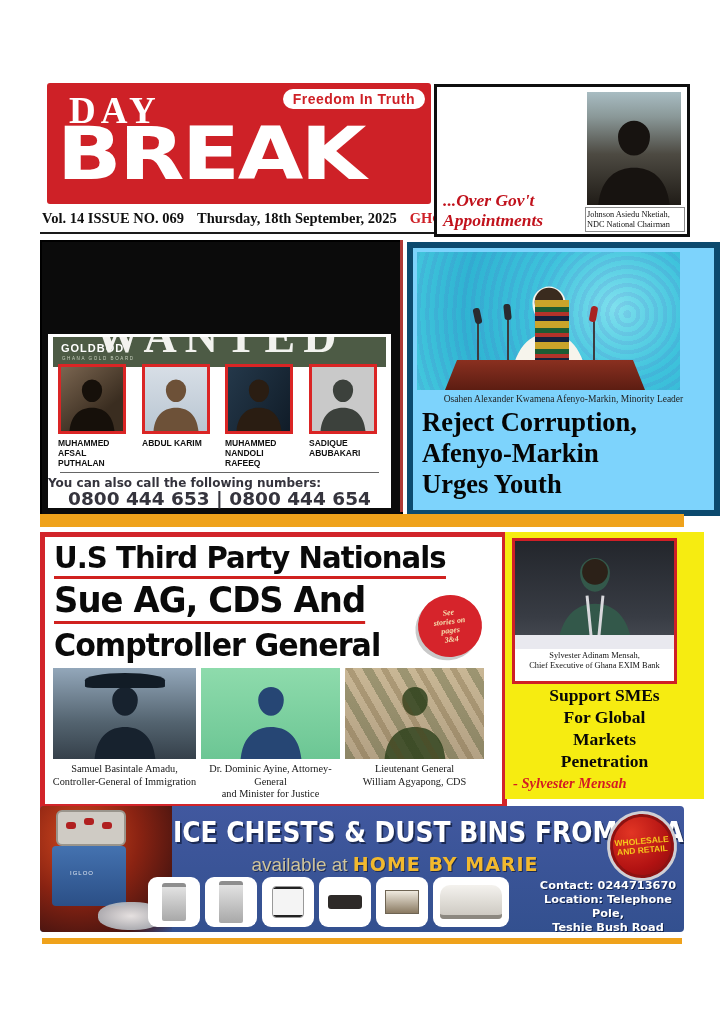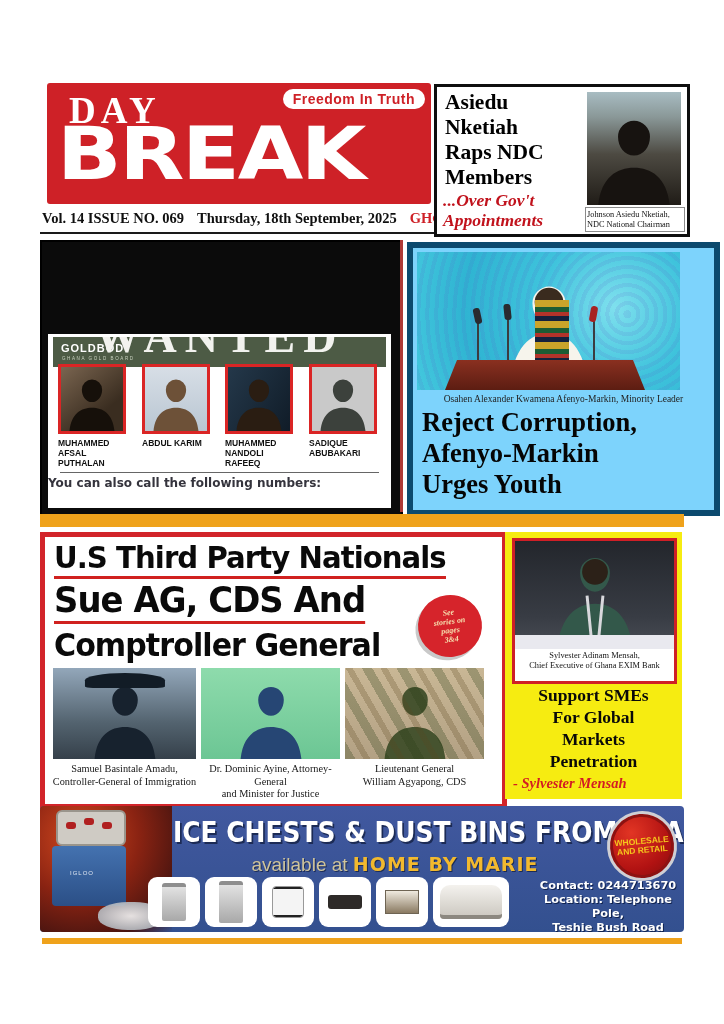--- a/index.html
+++ b/index.html
@@ -96,21 +96,21 @@
   #lphoto-3{left:300px;width:139px;background:linear-gradient(#c9b795,#b3a184);color:#46532f;}
   .lcaption{position:absolute;top:226px;text-align:center;font-family:"Liberation Serif",serif;
             font-size:10.3px;line-height:12.5px;color:#171717;}
   #lcap-1{left:2px;width:155px;} #lcap-2{left:156px;width:139px;} #lcap-3{left:296px;width:147px;}
   .cap-hat{position:absolute;left:50%;top:6%;width:56%;height:16%;transform:translateX(-50%);
            background:#121c26;border-radius:50% 50% 10% 10%;}
   .camo{position:absolute;inset:0;opacity:.5;background:repeating-linear-gradient(60deg,
         rgba(40,60,20,.55) 0 9px, rgba(0,0,0,0) 9px 16px, rgba(90,70,30,.5) 16px 22px, rgba(0,0,0,0) 22px 30px);}
 
   
-  #sme-box{left:505px;top:532px;width:177px;height:267px;background:#f6ec11;}
+  #sme-box{left:505px;top:532px;width:199px;height:267px;background:#f6ec11;}
   #sme-frame{left:7px;top:6px;width:159px;height:140px;border:3px solid #cf1f26;background:#fff;}
   #sme-photo{left:0;top:0;width:159px;height:108px;overflow:hidden;
              background:linear-gradient(#23262c,#383c44 70%,#4a4e56);color:#33584a;}
   #sme-table{position:absolute;left:0;bottom:0;width:100%;height:14px;background:#e9e9ef;}
   #sme-caption{left:0;top:110px;width:100%;text-align:center;font-family:"Liberation Serif",serif;
                font-size:8.4px;line-height:10px;color:#111;}
   #sme-quote{left:0;top:152px;width:100%;text-align:center;font-family:"Liberation Serif",serif;
              font-weight:800;font-size:17.5px;line-height:22px;color:#090909;}
   #sme-attrib{left:8px;top:243px;font-family:"Liberation Serif",serif;font-style:italic;font-weight:800;
               font-size:14.5px;color:#d31b24;}
@@ -165,26 +165,20 @@
   <div class="abs" id="mast-break">BREAK</div>
 </div>
 <div class="abs" id="dateline">
   <span>Vol. 14  ISSUE NO. 069</span>
   <span>Thursday, 18th September, 2025</span>
   <span id="price">GH¢5.00</span>
 </div>
 <div class="abs" id="masthead-rule"></div>
 
 <div class="abs" id="asiedu-box">
-  <div class="abs" id="asiedu-headline">
-    <div>Asiedu</div>
-    <div>Nketiah</div>
-    <div>Raps NDC</div>
-    <div>Members</div>
-  </div>
   <div class="abs" id="asiedu-subhead">
     <div>...Over Gov't</div>
     <div>Appointments</div>
   </div>
   <div class="abs" id="asiedu-photo">
     <svg class="sil" viewBox="0 0 100 100" preserveAspectRatio="xMidYMax meet">
       <path d="M50 10a17 17 0 0 1 17 17c0 11-7 20-17 20s-17-9-17-20A17 17 0 0 1 50 10zM12 100c3-30 20-40 38-40s35 10 38 40z" fill="currentColor"></path>
       </svg>
   </div>
   <div class="abs" id="asiedu-caption">
@@ -227,20 +221,21 @@
     <div class="suspect" id="suspect-4">
       <div class="mug" id="mug-4">
         <svg class="sil" viewBox="0 0 100 100" preserveAspectRatio="xMidYMax meet">
             <path d="M50 8a18 18 0 0 1 18 18c0 12-8 22-18 22S32 38 32 26A18 18 0 0 1 50 8zM10 100c3-32 21-42 40-42s37 10 40 42z" fill="currentColor"></path>
           </svg>
       </div>
       <div class="suspect-name">SADIQUE ABUBAKARI</div>
     </div>
     <div class="abs" id="call-divider"></div>
     <div class="abs" id="call-text">You can also call the following numbers:</div>
+    <div class="abs" id="call-numbers">0800 444 653 | 0800 444 654</div>
   </div>
 </div>
 <div class="abs" id="col-divider"></div>
 
 <div class="abs" id="afenyo-box">
   <div class="abs" id="afenyo-photo">
     <div class="swirl"></div>
     <div class="mic-stand" style="left:60px;top:70px;"></div>
     <div class="mic" style="left:57px;top:56px;transform:rotate(-12deg);"></div>
     <div class="mic-stand" style="left:90px;top:66px;"></div>

